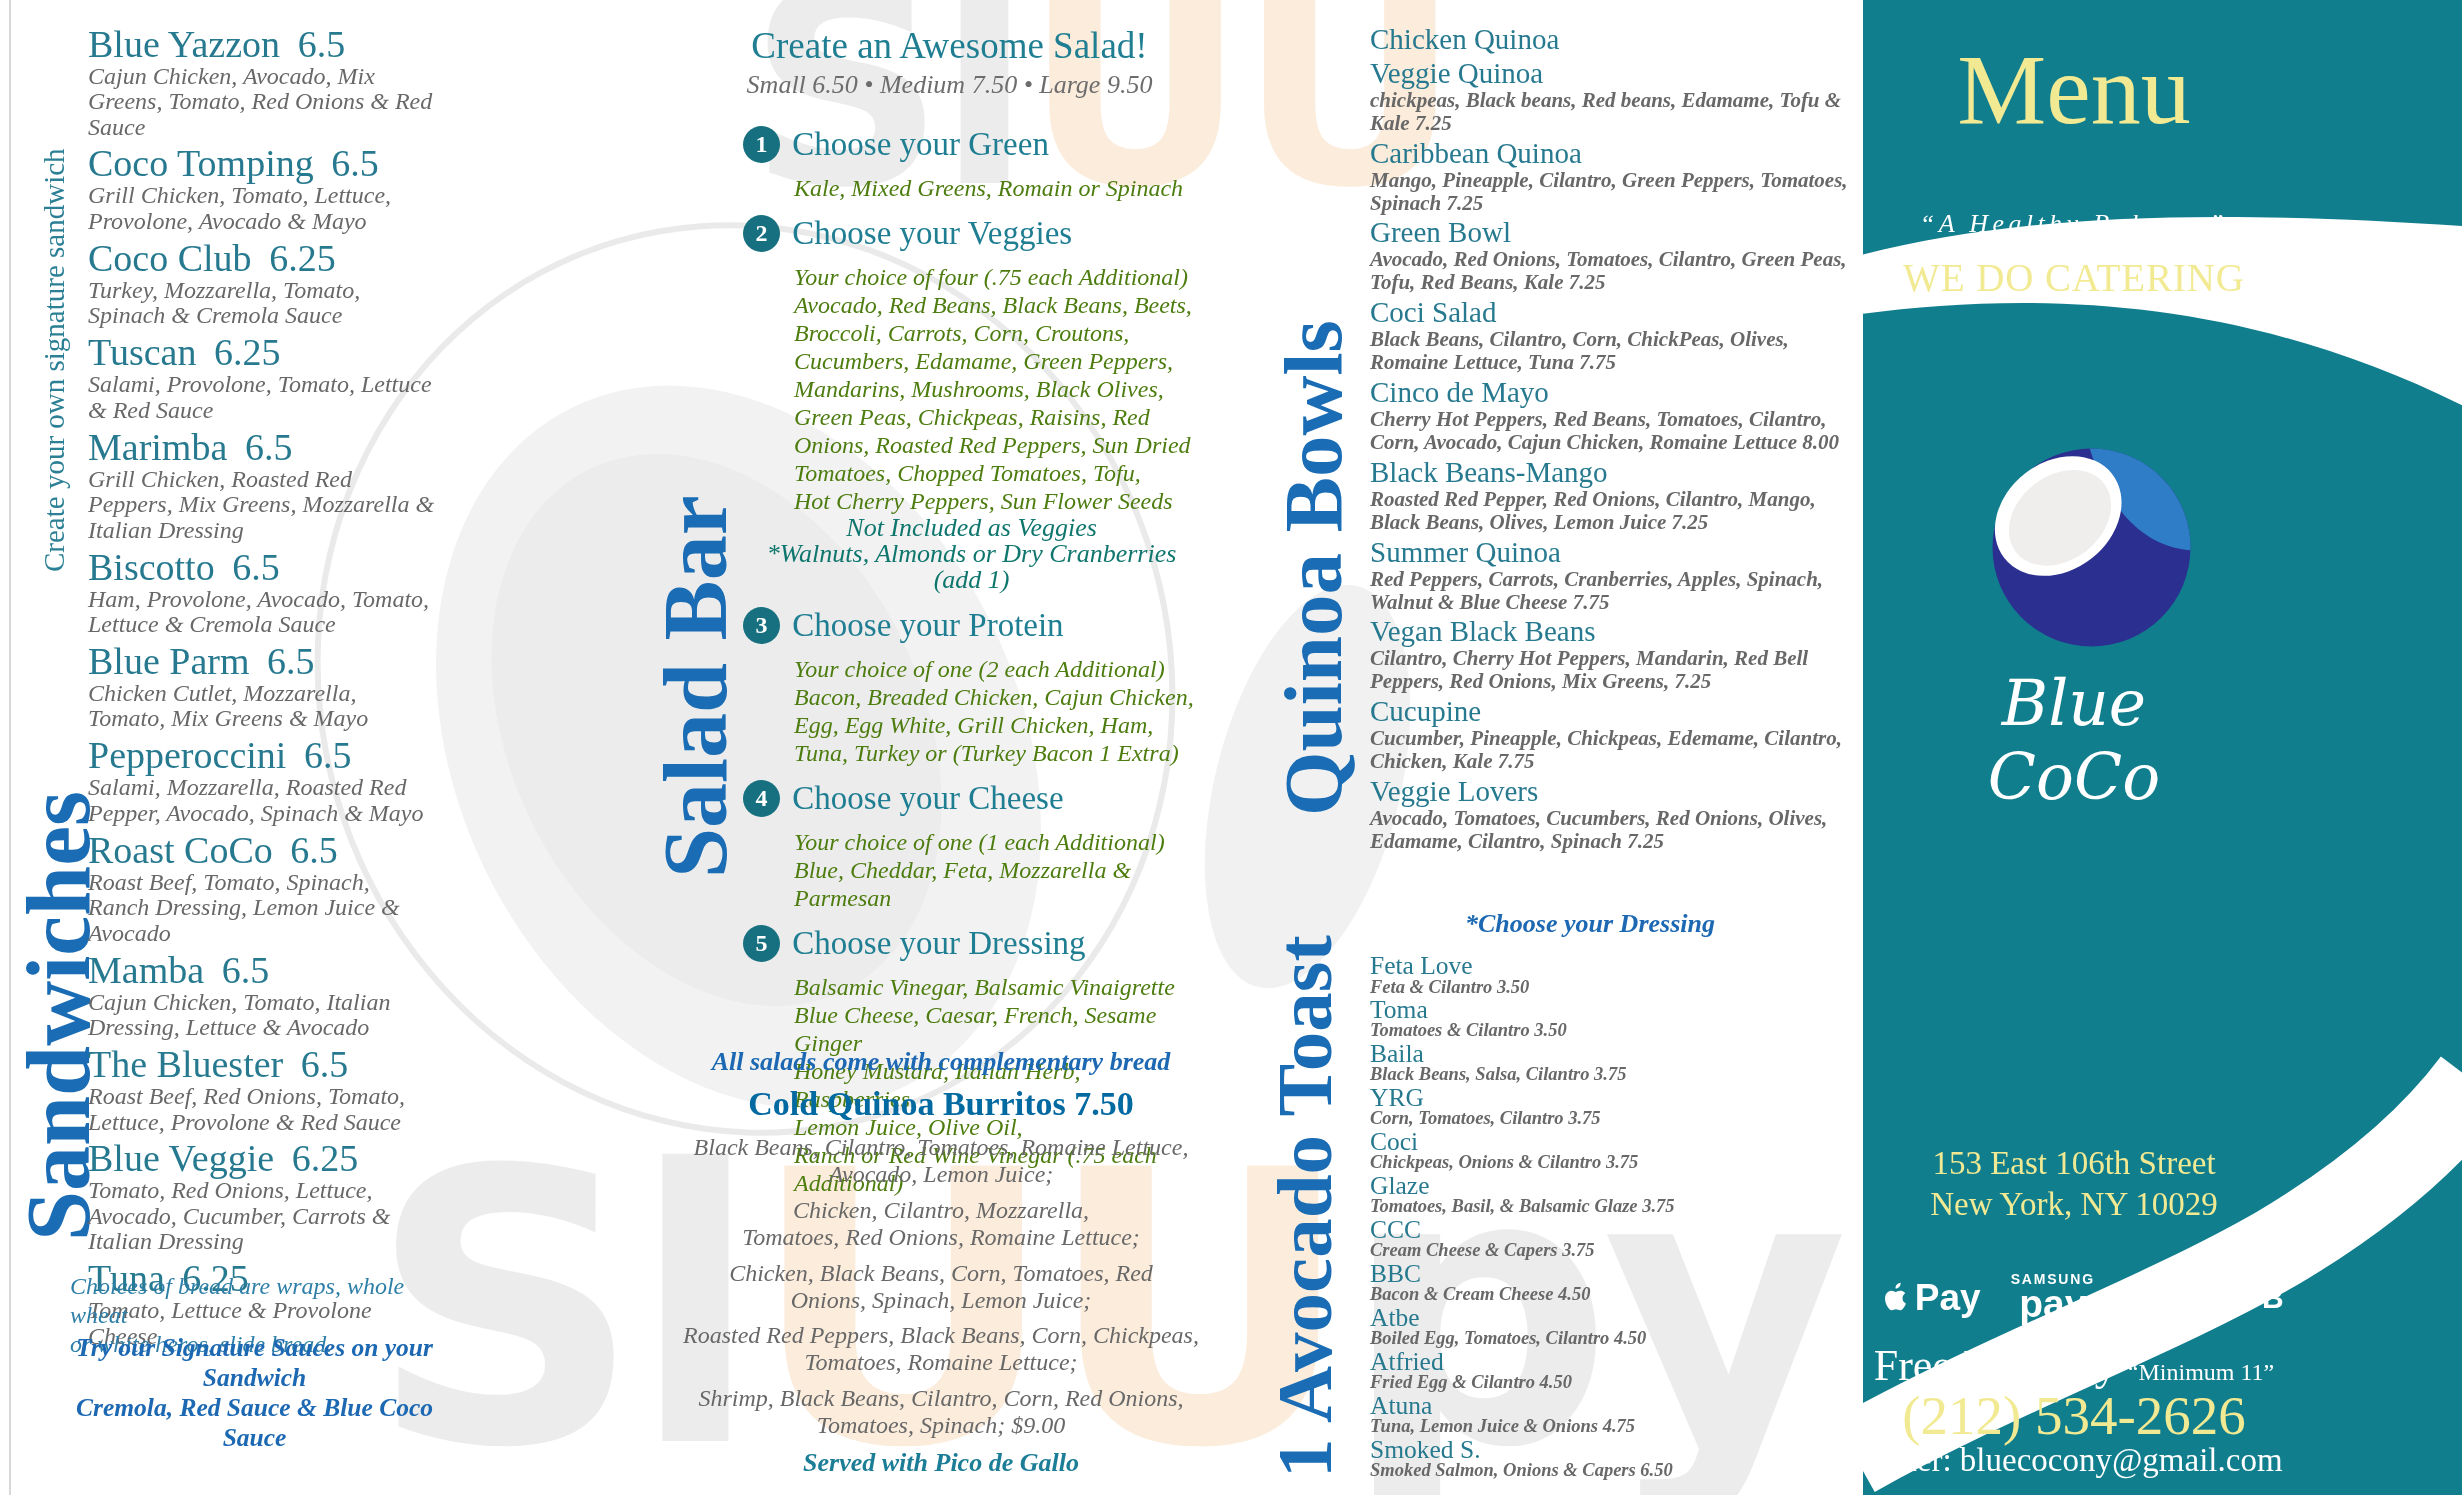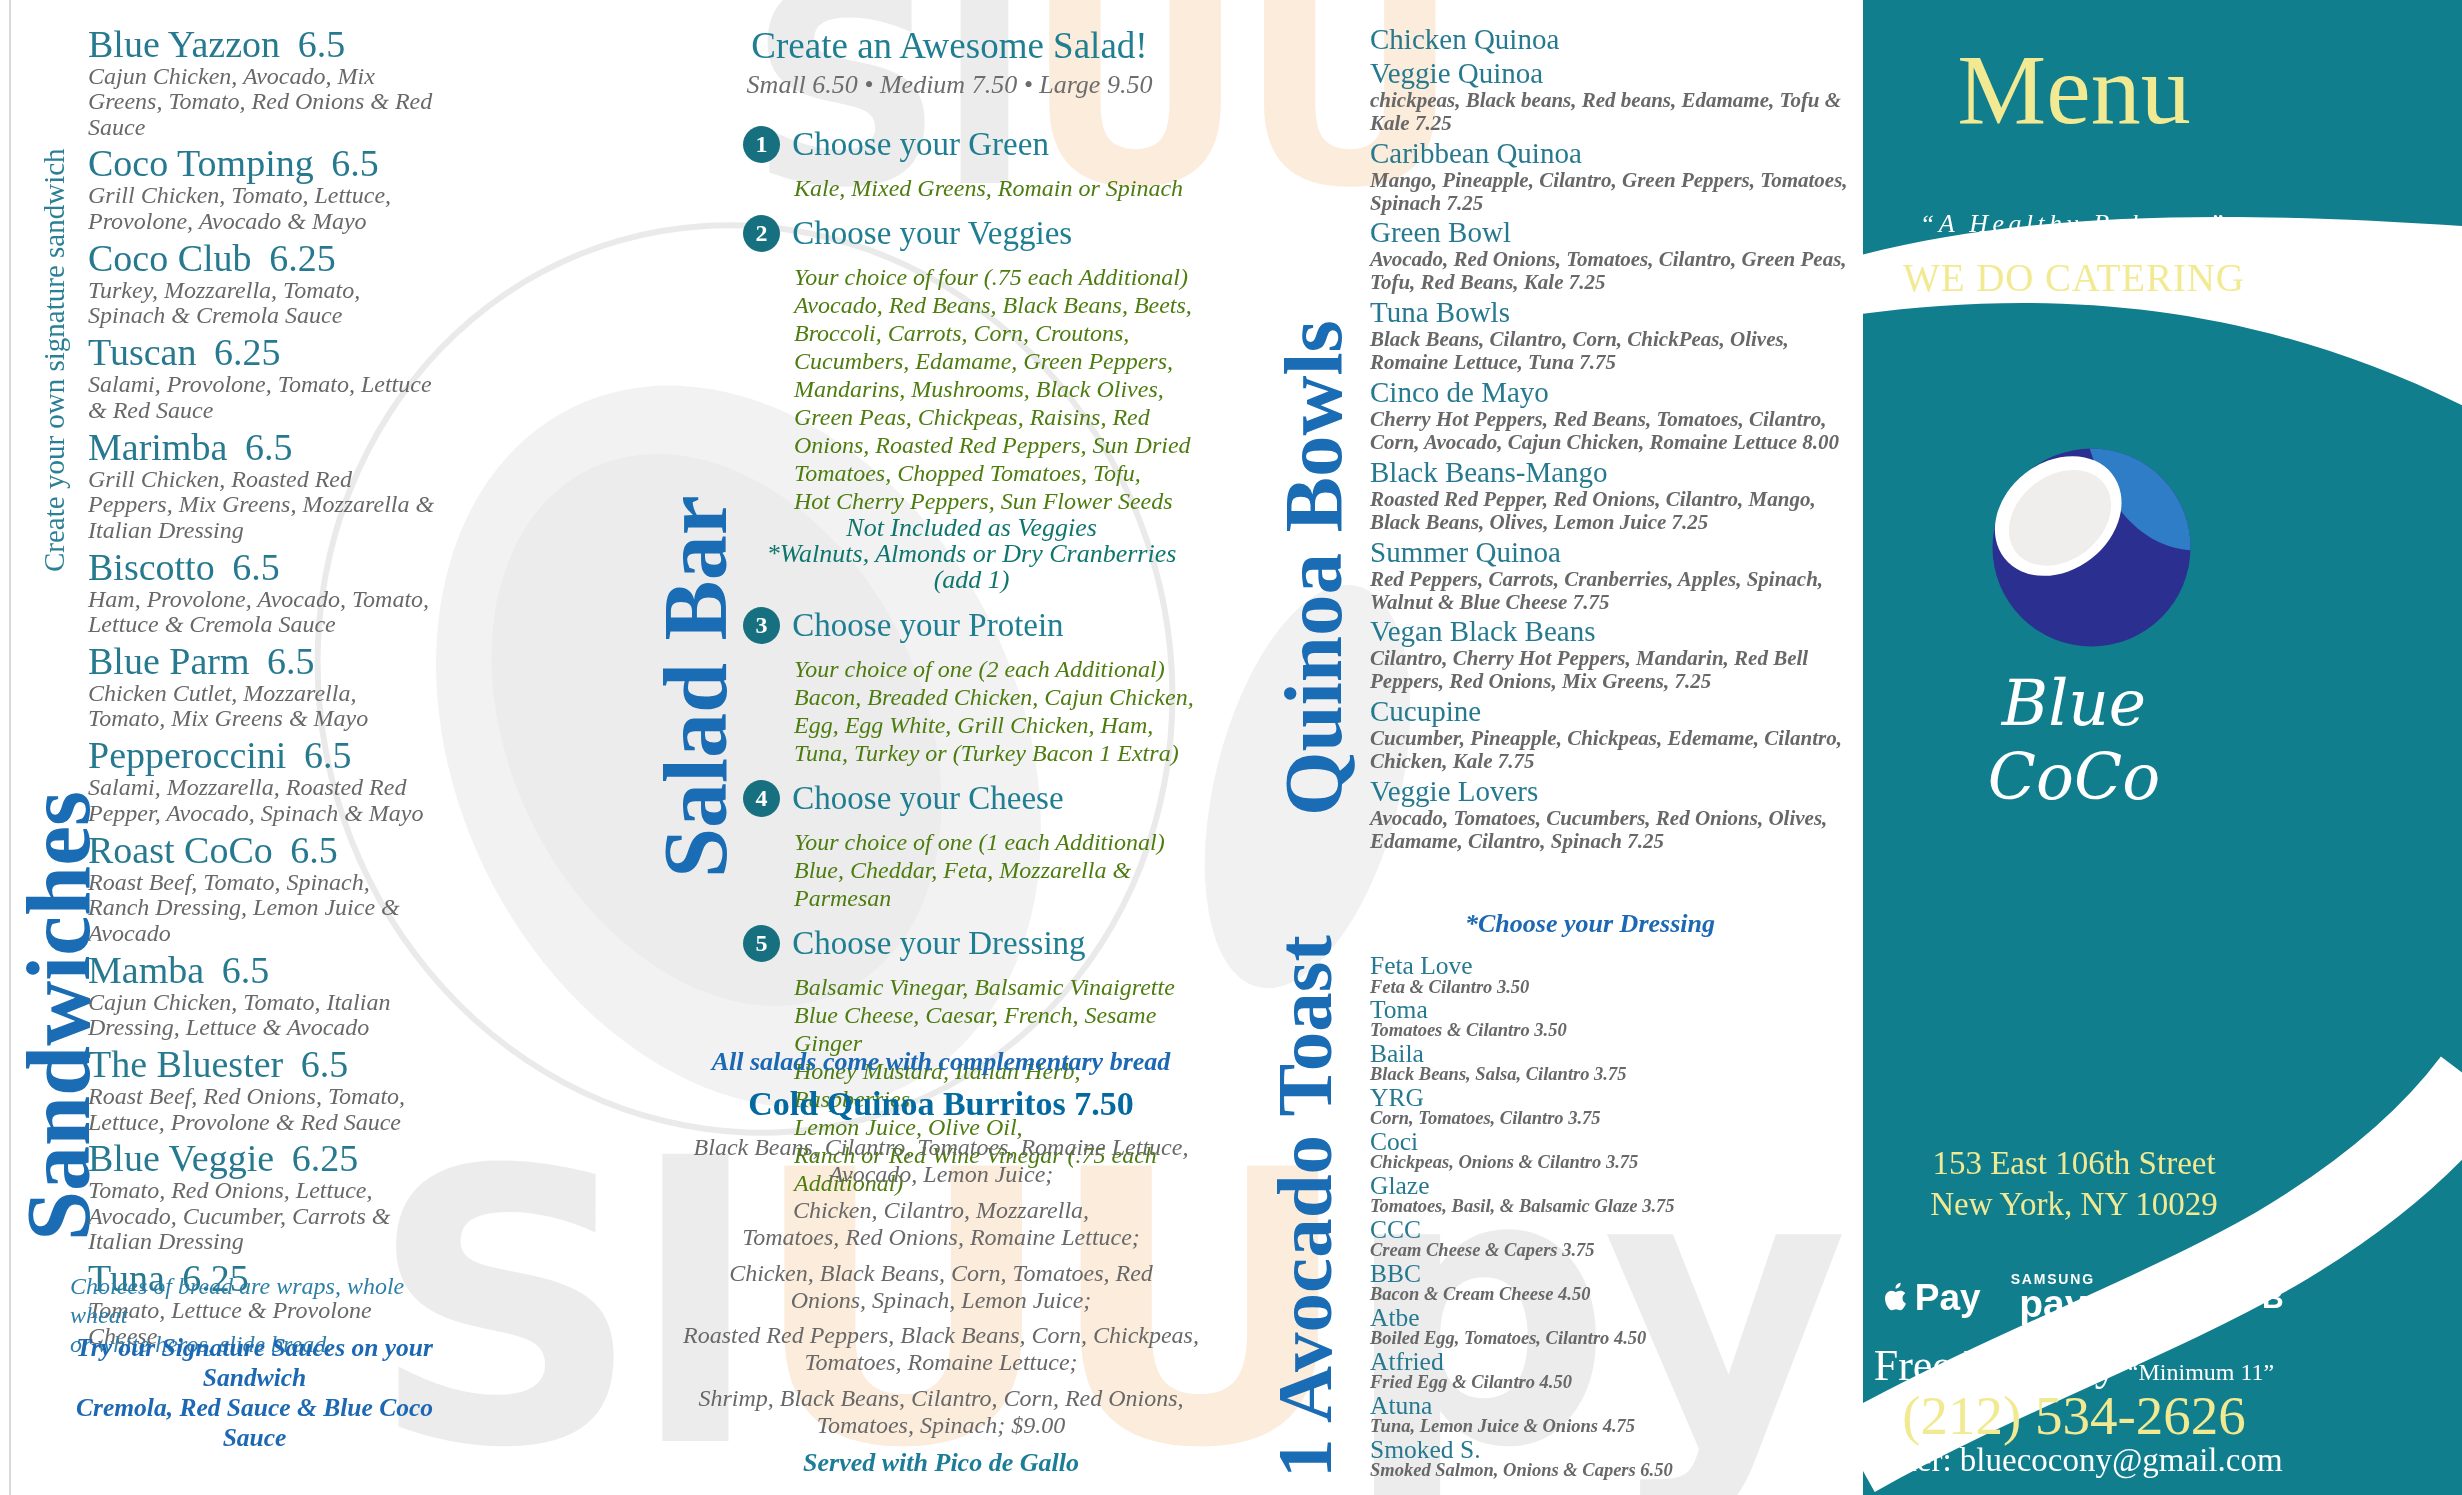--- a/index.html
+++ b/index.html
@@ -303,21 +303,21 @@
         <div class="s-name">Caribbean Quinoa</div>
         <div class="s-desc">Mango, Pineapple, Cilantro, Green Peppers, Tomatoes, Spinach  7.25</div>
       </div>
 
       <div class="s-item">
         <div class="s-name">Green Bowl</div>
         <div class="s-desc">Avocado, Red Onions, Tomatoes, Cilantro, Green Peas, Tofu, Red Beans, Kale 7.25</div>
       </div>
 
       <div class="s-item">
-        <div class="s-name">Tuna Bowls</div>
+        <div class="s-name">Coci Salad</div>
         <div class="s-desc">Black Beans, Cilantro, Corn, ChickPeas, Olives, Romaine Lettuce, Tuna 7.75</div>
       </div>
 
       <div class="s-item">
         <div class="s-name">Cinco de Mayo</div>
         <div class="s-desc">Cherry Hot Peppers, Red Beans, Tomatoes, Cilantro, Corn, Avocado, Cajun Chicken, Romaine Lettuce 8.00</div>
       </div>
 
       <div class="s-item">
         <div class="s-name">Black Beans-Mango</div>

